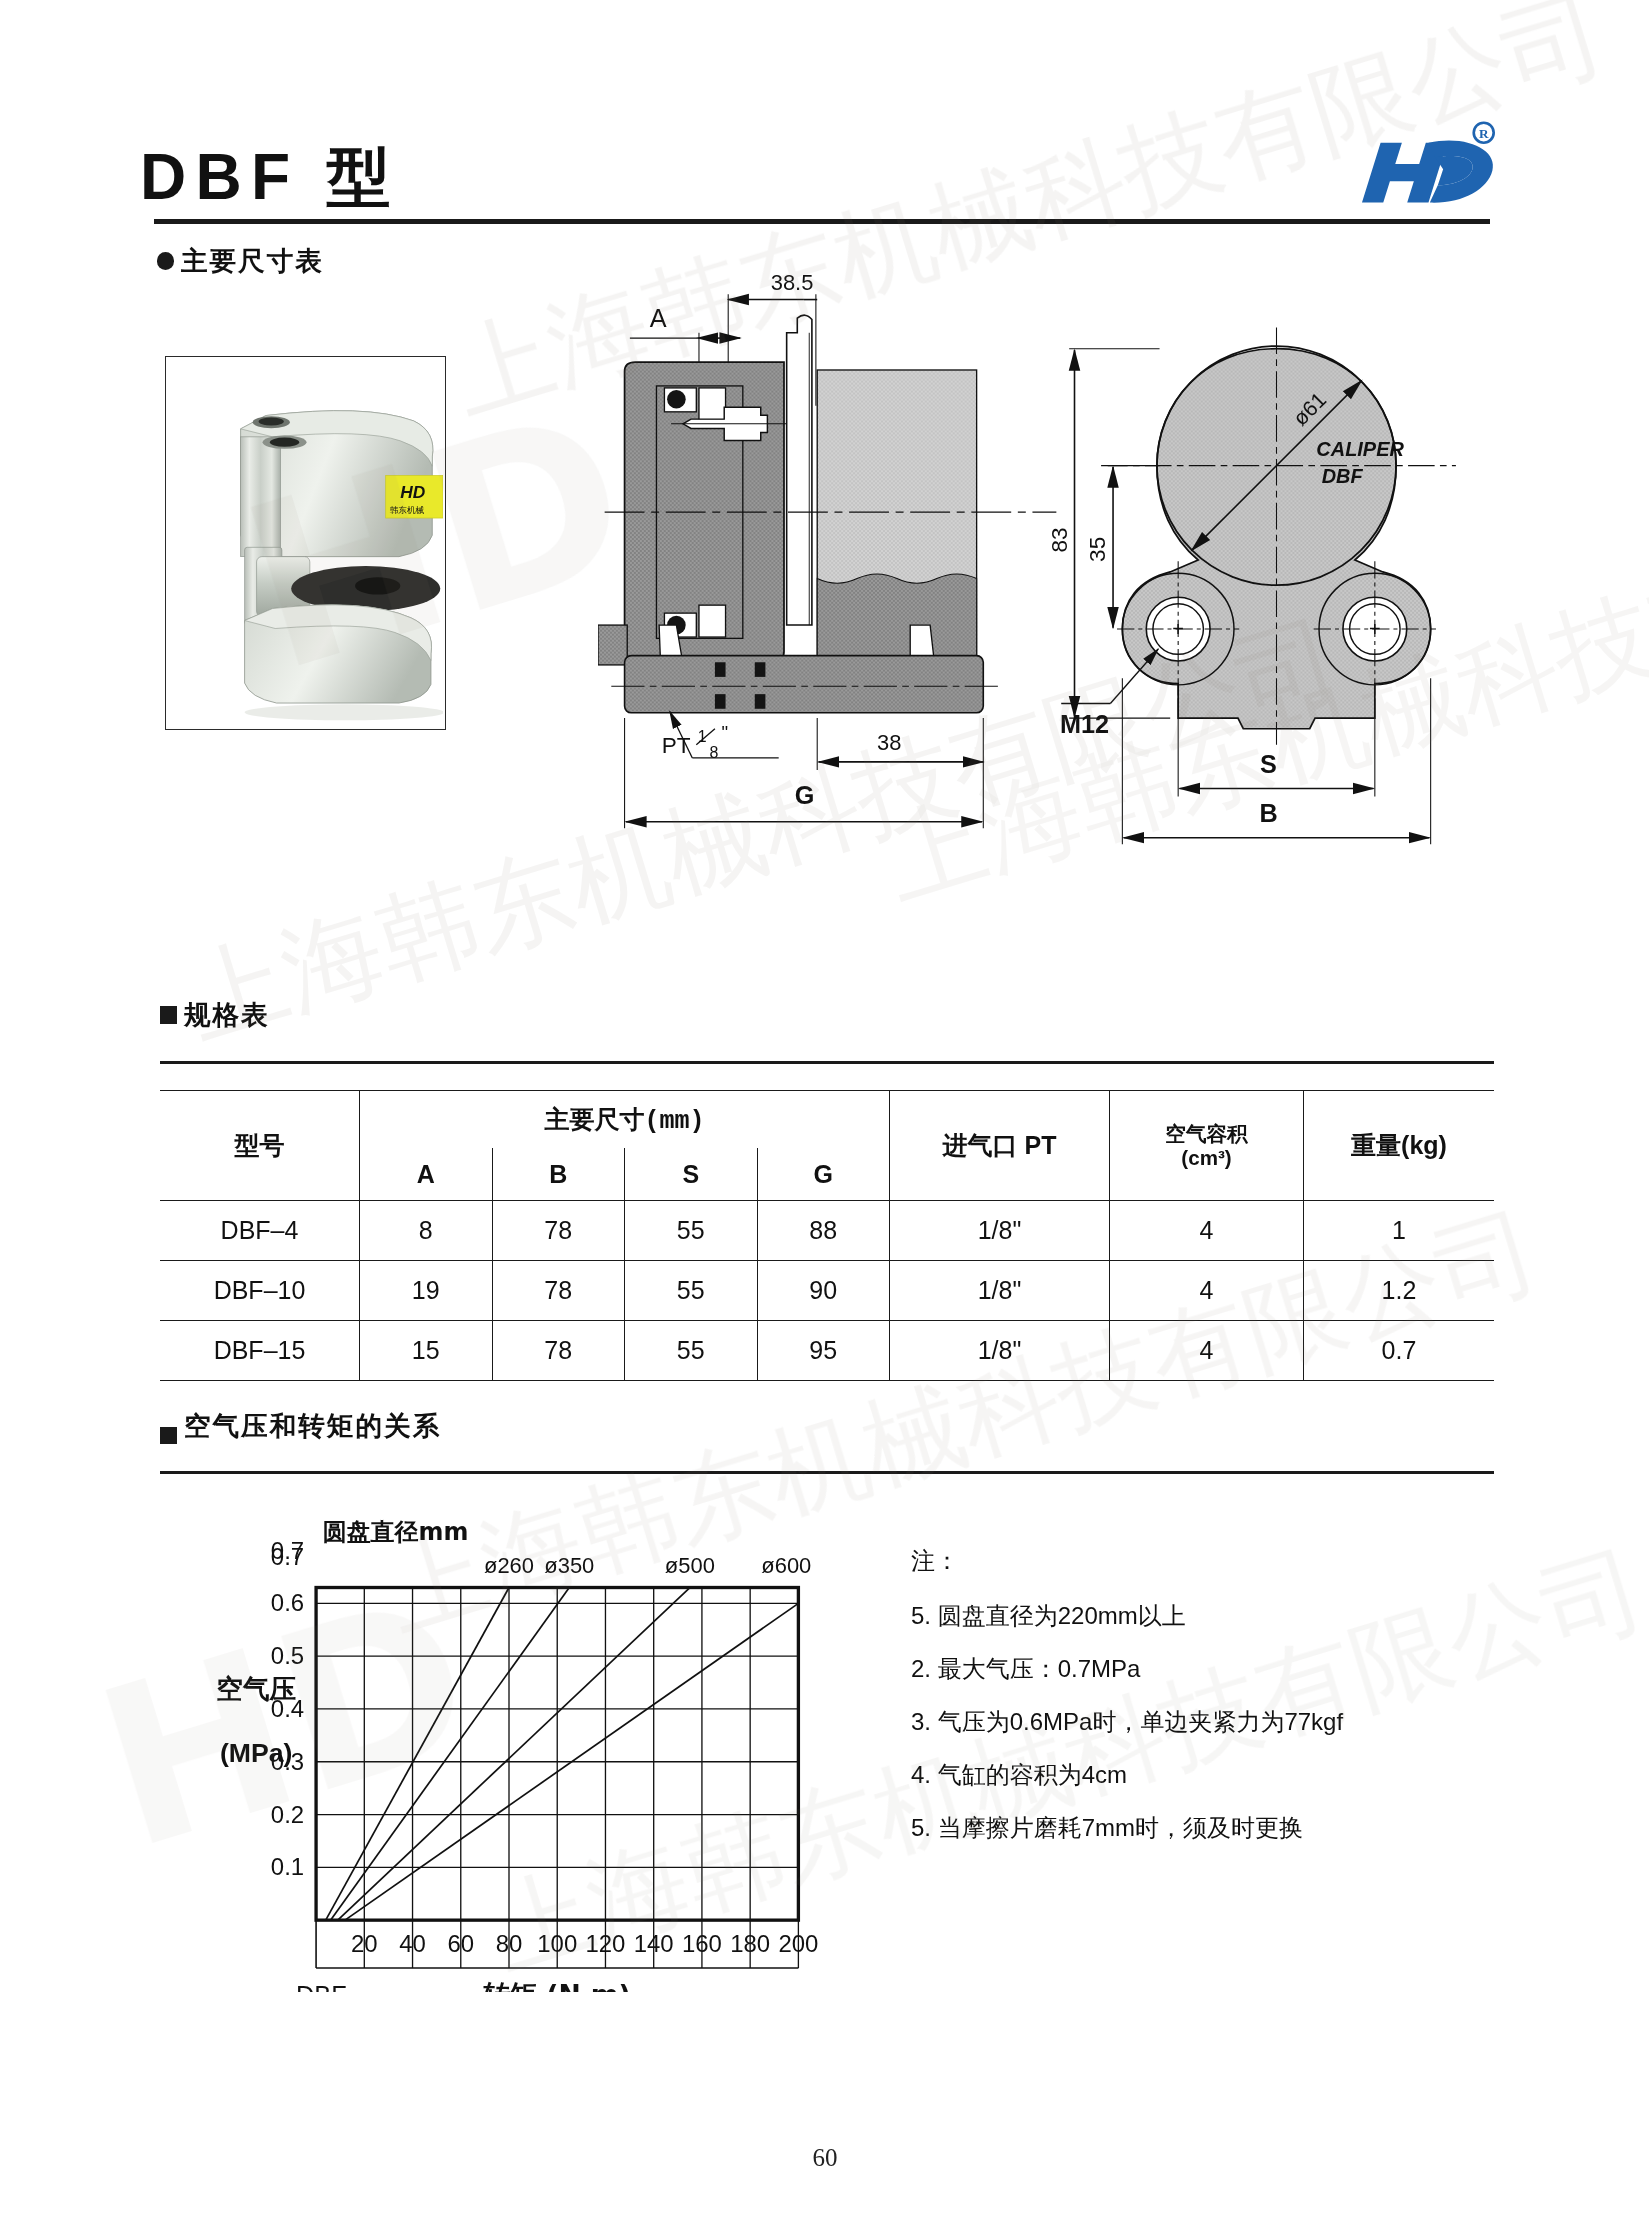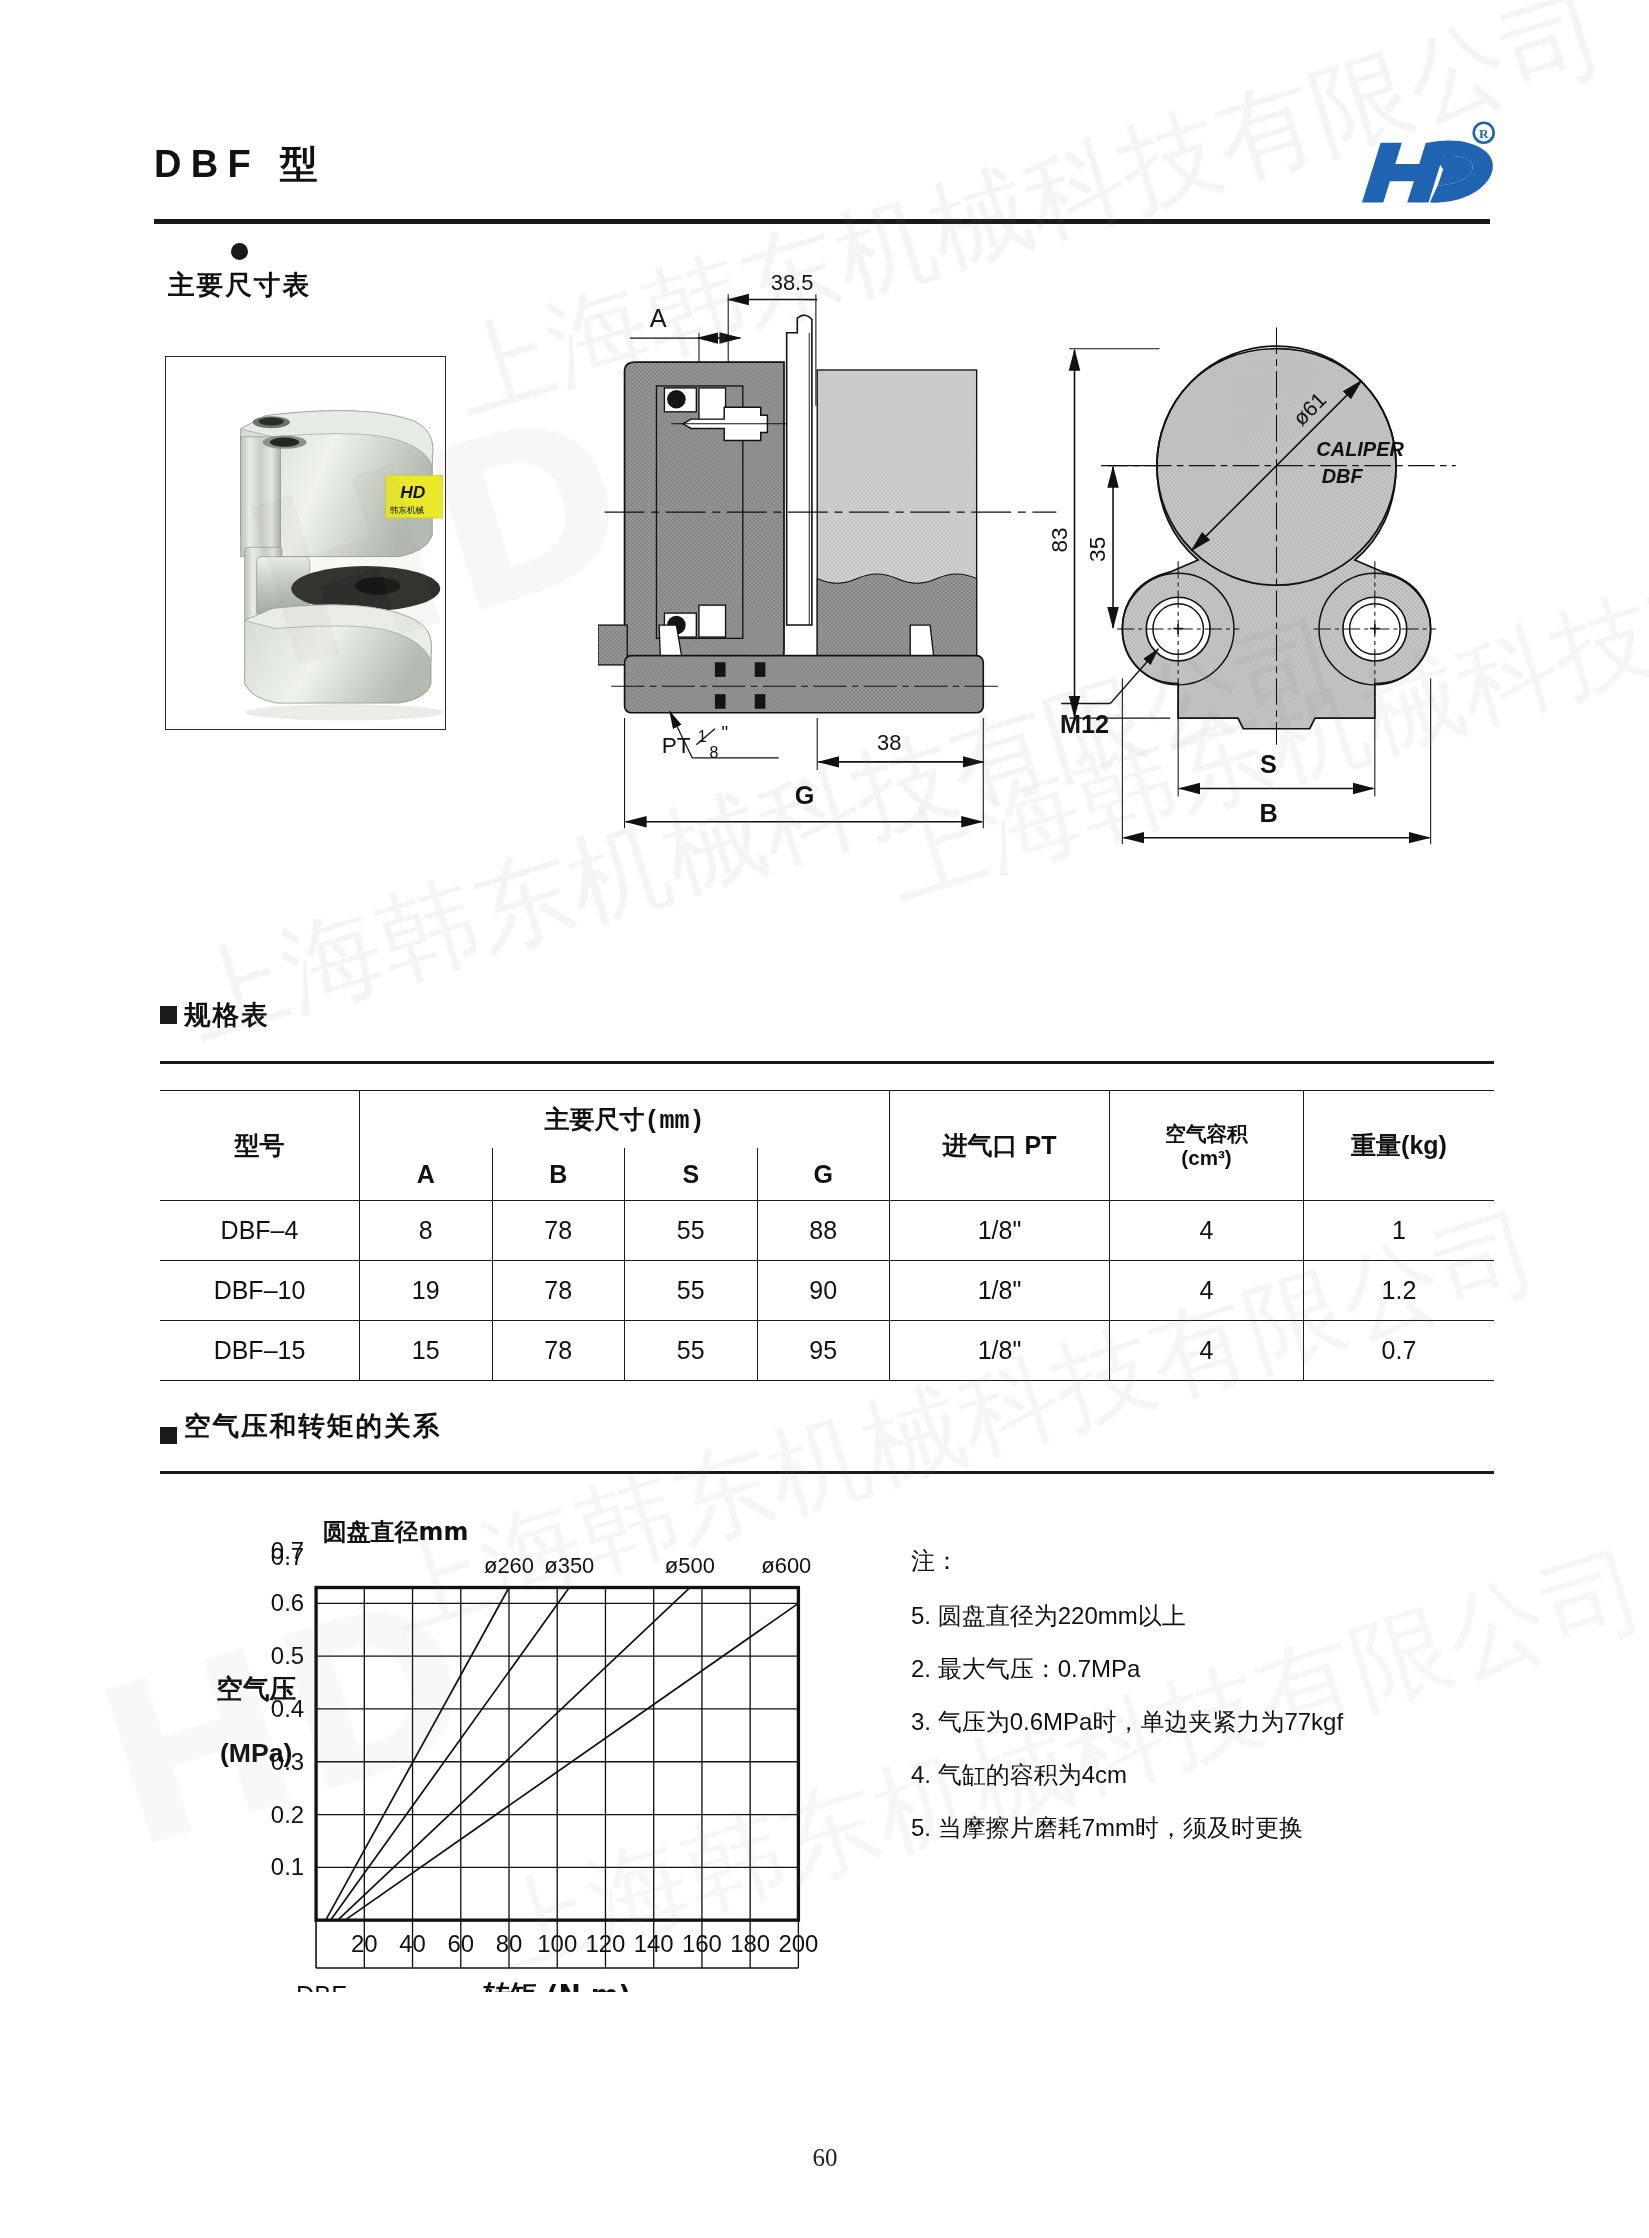--- a/index.html
+++ b/index.html
@@ -2,21 +2,21 @@
 <html style="font-size:10.6px"><head>
 <meta charset="utf-8">
 <style>
   html,body{margin:0;padding:0;background:#fff;}
   body{width:1650px;height:2239px;position:relative;
        font-family:"Liberation Sans","DejaVu Sans",sans-serif;color:#111;
        overflow:hidden;}
   .pg{position:absolute;inset:0;}
 
   
-  #page-title{position:absolute;left:154px;top:145px;font-size:38px;font-weight:700;
+  #page-title{position:absolute;left:140px;top:145px;font-size:64px;font-weight:700;
       letter-spacing:9.3px;line-height:1;}
   #title-rule{position:absolute;left:154px;top:219px;width:1336px;height:4.7px;background:#1a1a1a;}
   #logo{position:absolute;left:1350px;top:116px;width:153px;height:100px;}
   #logo svg{display:block;}
 
   .sec-head{position:absolute;font-size:26.6px;font-weight:700;letter-spacing:2px;
       display:flex;align-items:center;gap:6.6px;}
   .bullet-round{width:17.3px;height:17.3px;border-radius:50%;background:#1a1a1a;display:inline-block;}
   .bullet-sq{width:17.3px;height:17.3px;background:#1a1a1a;display:inline-block;}
 
@@ -79,21 +79,21 @@
         <path d="M118 40 C178 28 222 52 214 82 C207 110 168 132 120 130 L132 104 C158 104 180 94 184 80 C188 64 166 56 128 62 Z"></path>
         <path d="M128 62 C166 56 188 64 184 80 C180 94 158 104 132 104 L140 80 Z" fill="#1f64b0"></path>
       </g>
       <g>
         <circle cx="201" cy="25" r="15" fill="none" stroke="#1f64b0" stroke-width="4"></circle>
         <text x="201" y="33" font-size="20" font-weight="700" fill="#1f64b0" text-anchor="middle" font-family="Liberation Serif, serif">R</text>
       </g>
     </svg>
   </div>
 
-  <div class="sec-head" style="left:168px;top:243px;flex-direction:column;">
+  <div class="sec-head" style="left:157px;top:243px;">
     <span class="bullet-round"></span>
     <span>主要尺寸表</span>
   </div>
 
   <div id="photo-frame">
     <svg width="277" height="370" viewBox="0 0 416 556">
       <defs>
         <linearGradient id="alu" x1="0" y1="0" x2="1" y2="0">
           <stop offset="0" stop-color="#b9bfb8"></stop>
             <stop offset=".22" stop-color="#e9ece7"></stop>

